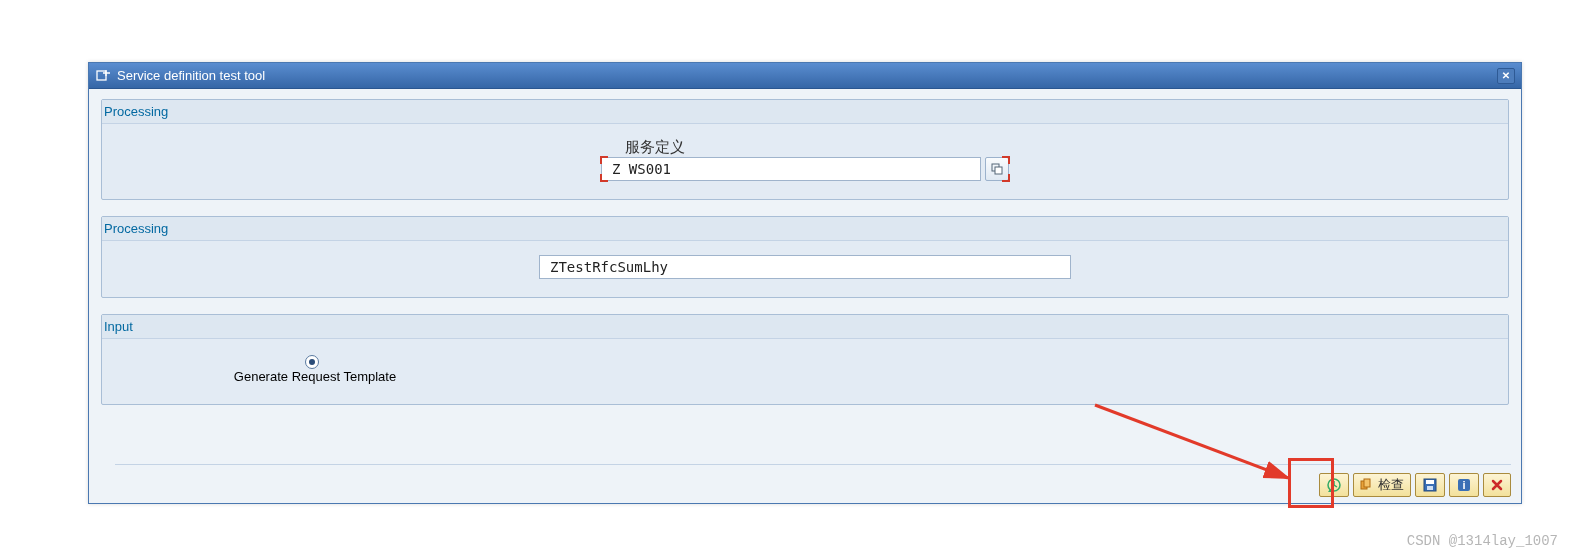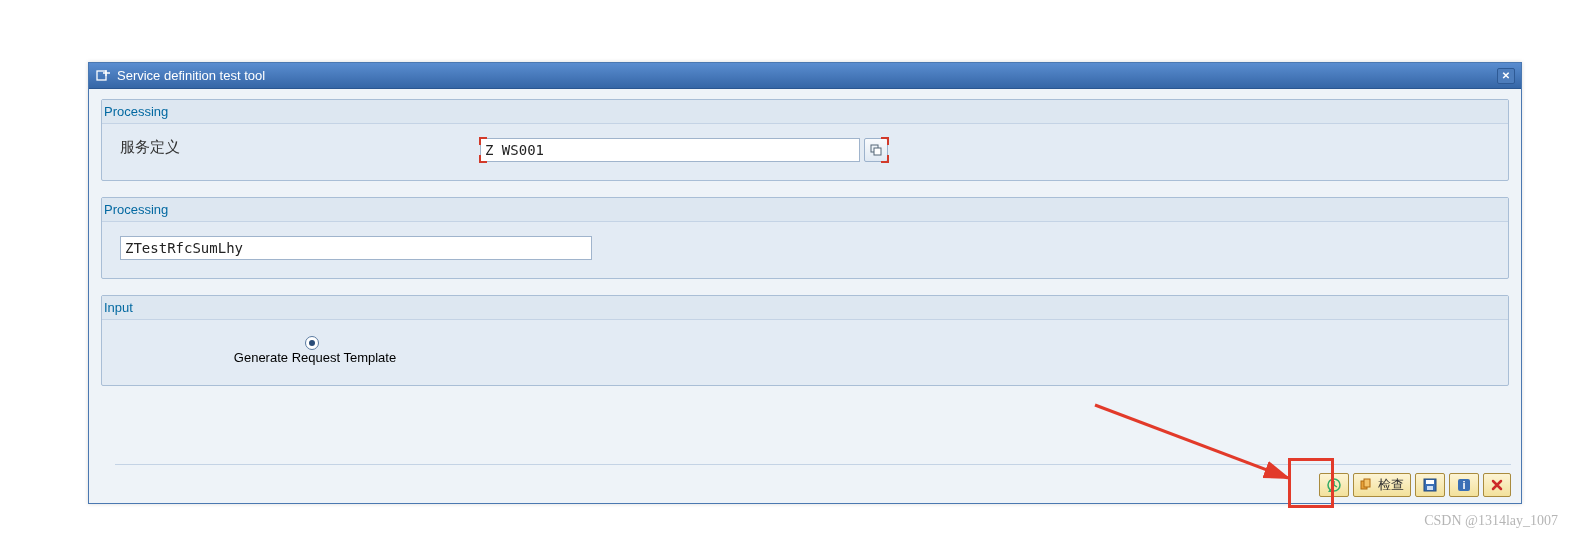--- a/index.html
+++ b/index.html
@@ -56,36 +56,36 @@
   .group-header {
     padding: 4px 2px;
     font-size: 13px;
     color: #0369a1;
     border-bottom: 1px solid #c4d3e5;
     background: #dde7f1;
   }
   .group-body {
     padding: 10px 18px 14px 18px;
   }
-  .row { display:flex; align-items:flex-start; margin: 4px 0; }
+  .row { display:flex; align-items:center; margin: 4px 0; flex-direction: column; }
   .label { width: 360px; color:#333; }
   .label-cn { font-family: "SimSun","宋体",serif; font-size:15px; }
   .field-wrap { position: relative; display:flex; align-items:center; }
   .input-text {
     height: 24px;
     border: 1px solid #a0b4cc;
     background: #fff;
-    padding: 0 4px;
+    padding: 0 10px;
     font-size: 14px;
     font-family: Consolas, monospace;
     color: #222;
     outline: none;
   }
   .input-wide { width: 380px; }
-  .input-wider { width: 472px; }
+  .input-wider { width: 532px; }
   .req-corner {
     position: absolute;
     width: 8px; height: 8px;
     border: 2px solid #d23a2a;
   }
   .tl { top: -1px; left: -1px; border-right:none; border-bottom:none; }
   .bl { bottom: -1px; left: -1px; border-right:none; border-top:none; }
   .tr-r { top: -1px; right: -1px; border-left:none; border-bottom:none; }
   .br-r { bottom: -1px; right: -1px; border-left:none; border-top:none; }
   .f4-btn {
@@ -136,24 +136,24 @@
   .tbtn svg { display:block; }
   .highlight-box {
     position:absolute;
     border: 3px solid #e23a2a;
     width: 46px; height: 50px;
     pointer-events:none;
   }
   .arrow-svg { position:absolute; pointer-events:none; }
   .watermark {
     position:absolute;
-    right: 32px; bottom: 22px;
+    right: 32px; bottom: 2px;
     color: rgba(120,120,120,.55);
     font-size: 14px;
-    font-family: Liberation Serif, serif;
+    font-family: Liberation Mono, monospace;
   }
 </style>
 </head>
 <body>
 
 <div class="window">
   <div class="titlebar">
     <span class="titlebar-icon">
       <svg width="14" height="14" viewBox="0 0 14 14">
           <rect x="1" y="2" width="9" height="9" fill="none" stroke="#fff" stroke-width="1.3"></rect>

